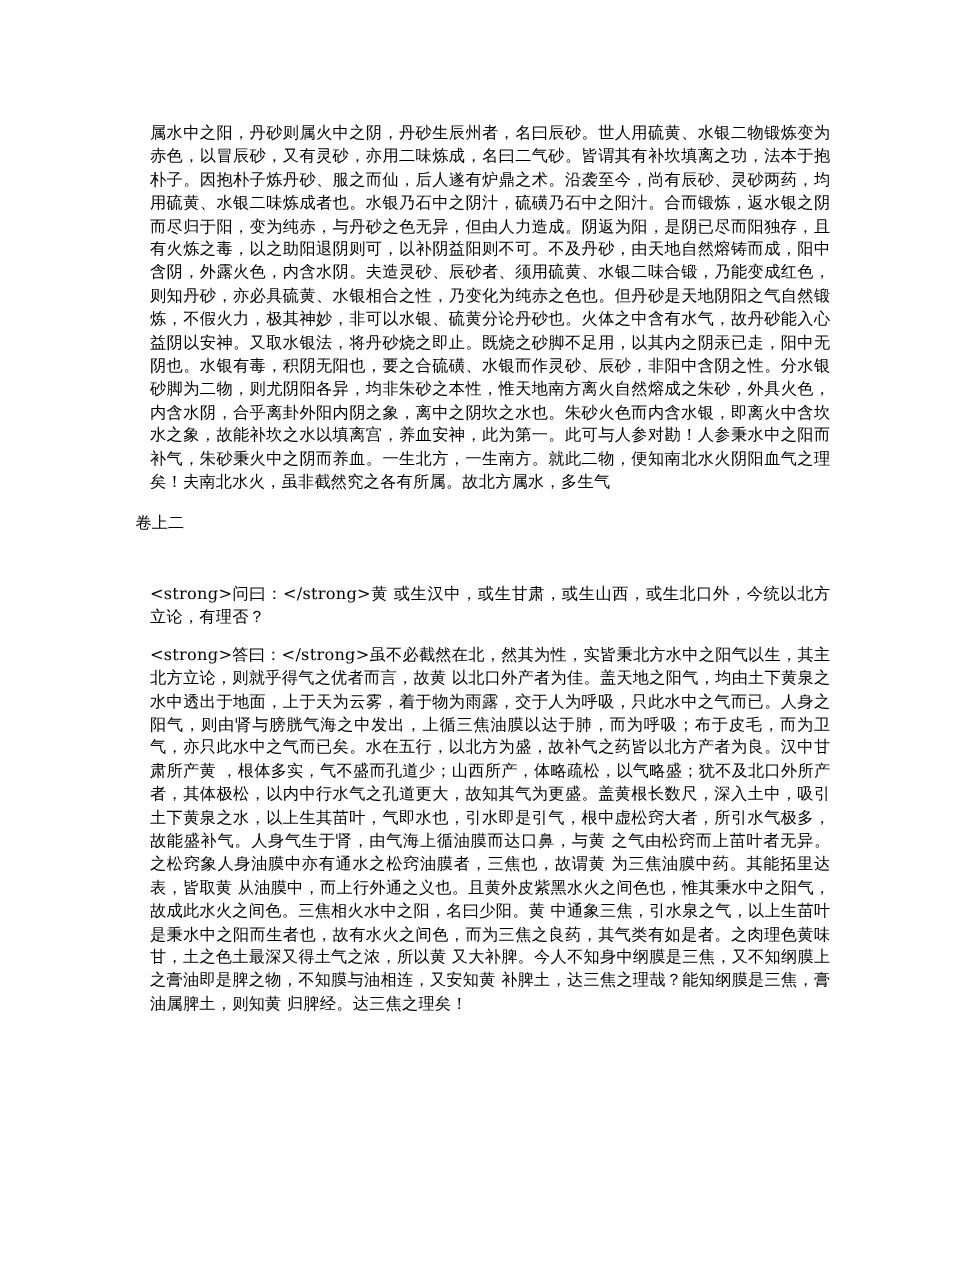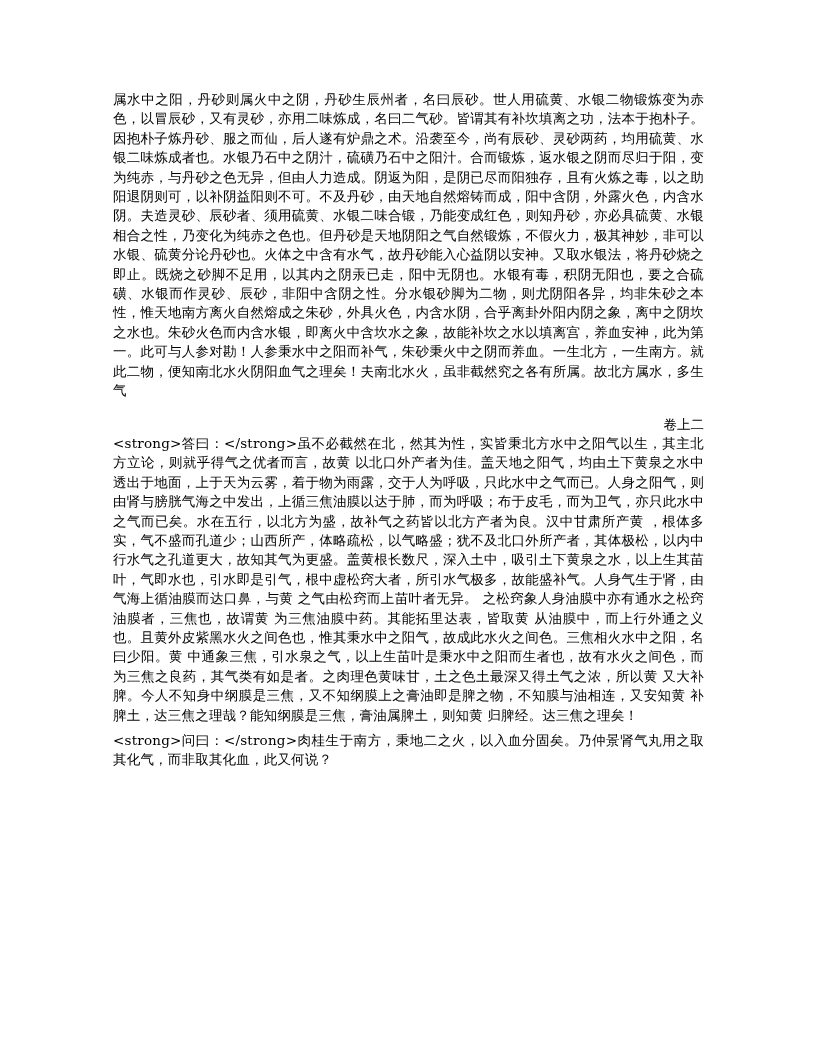--- a/index.html
+++ b/index.html
@@ -17,45 +17,45 @@
     font-family: "DejaVu Serif", "Liberation Serif", serif;
     color: #000000;
     overflow: hidden;
   }
   .para {
     font-size: 13.5px;
     line-height: 19.4px;
     text-align: justify;
     text-justify: inter-character;
     word-break: break-all;
-    margin: 0;
+    margin: 12px;
     letter-spacing: 0.2px;
   }
   .section-heading {
     font-size: 13.5px;
     line-height: 19.4px;
     margin: 14px 0 0 0;
-    text-align: right;
+    text-align: left;
     word-break: break-all;
   }
   .question-first {
     margin-top: 40px;
   }
   .question-later {
     margin-top: 6px;
   }
 </style>
 </head>
 <body>
 
 <div class="page">
 
   <p class="para">属水中之阳，丹砂则属火中之阴，丹砂生辰州者，名曰辰砂。世人用硫黄、水银二物锻炼变为赤色，以冒辰砂，又有灵砂，亦用二味炼成，名曰二气砂。皆谓其有补坎填离之功，法本于抱朴子。因抱朴子炼丹砂、服之而仙，后人遂有炉鼎之术。沿袭至今，尚有辰砂、灵砂两药，均用硫黄、水银二味炼成者也。水银乃石中之阴汁，硫磺乃石中之阳汁。合而锻炼，返水银之阴而尽归于阳，变为纯赤，与丹砂之色无异，但由人力造成。阴返为阳，是阴已尽而阳独存，且有火炼之毒，以之助阳退阴则可，以补阴益阳则不可。不及丹砂，由天地自然熔铸而成，阳中含阴，外露火色，内含水阴。夫造灵砂、辰砂者、须用硫黄、水银二味合锻，乃能变成红色，则知丹砂，亦必具硫黄、水银相合之性，乃变化为纯赤之色也。但丹砂是天地阴阳之气自然锻炼，不假火力，极其神妙，非可以水银、硫黄分论丹砂也。火体之中含有水气，故丹砂能入心益阴以安神。又取水银法，将丹砂烧之即止。既烧之砂脚不足用，以其内之阴汞已走，阳中无阴也。水银有毒，积阴无阳也，要之合硫磺、水银而作灵砂、辰砂，非阳中含阴之性。分水银砂脚为二物，则尤阴阳各异，均非朱砂之本性，惟天地南方离火自然熔成之朱砂，外具火色，内含水阴，合乎离卦外阳内阴之象，离中之阴坎之水也。朱砂火色而内含水银，即离火中含坎水之象，故能补坎之水以填离宫，养血安神，此为第一。此可与人参对勘！人参秉水中之阳而补气，朱砂秉火中之阴而养血。一生北方，一生南方。就此二物，便知南北水火阴阳血气之理矣！夫南北水火，虽非截然究之各有所属。故北方属水，多生气</p>
 
   <p class="section-heading">卷上二</p>
 
+  <p class="para question-first">&lt;strong&gt;问曰：&lt;/strong&gt;黄 或生汉中，或生甘肃，或生山西，或生北口外，今统以北方立论，有理否？</p>
 
   <p class="para">&lt;strong&gt;答曰：&lt;/strong&gt;虽不必截然在北，然其为性，实皆秉北方水中之阳气以生，其主北方立论，则就乎得气之优者而言，故黄 以北口外产者为佳。盖天地之阳气，均由土下黄泉之水中透出于地面，上于天为云雾，着于物为雨露，交于人为呼吸，只此水中之气而已。人身之阳气，则由肾与膀胱气海之中发出，上循三焦油膜以达于肺，而为呼吸；布于皮毛，而为卫气，亦只此水中之气而已矣。水在五行，以北方为盛，故补气之药皆以北方产者为良。汉中甘肃所产黄 ，根体多实，气不盛而孔道少；山西所产，体略疏松，以气略盛；犹不及北口外所产者，其体极松，以内中行水气之孔道更大，故知其气为更盛。盖黄根长数尺，深入土中，吸引土下黄泉之水，以上生其苗叶，气即水也，引水即是引气，根中虚松窍大者，所引水气极多，故能盛补气。人身气生于肾，由气海上循油膜而达口鼻，与黄 之气由松窍而上苗叶者无异。 之松窍象人身油膜中亦有通水之松窍油膜者，三焦也，故谓黄 为三焦油膜中药。其能拓里达表，皆取黄 从油膜中，而上行外通之义也。且黄外皮紫黑水火之间色也，惟其秉水中之阳气，故成此水火之间色。三焦相火水中之阳，名曰少阳。黄 中通象三焦，引水泉之气，以上生苗叶是秉水中之阳而生者也，故有水火之间色，而为三焦之良药，其气类有如是者。之肉理色黄味甘，土之色土最深又得土气之浓，所以黄 又大补脾。今人不知身中纲膜是三焦，又不知纲膜上之膏油即是脾之物，不知膜与油相连，又安知黄 补脾土，达三焦之理哉？能知纲膜是三焦，膏油属脾土，则知黄 归脾经。达三焦之理矣！</p>
 
-  <p class="para question-later">&lt;strong&gt;问曰：&lt;/strong&gt;肉桂生于南方，秉地二之火，以入血分固矣。乃仲景肾气丸用之取其化气，而非取其化血，此又何说？</p>
 
 
 </div>
 
 </body></html>

